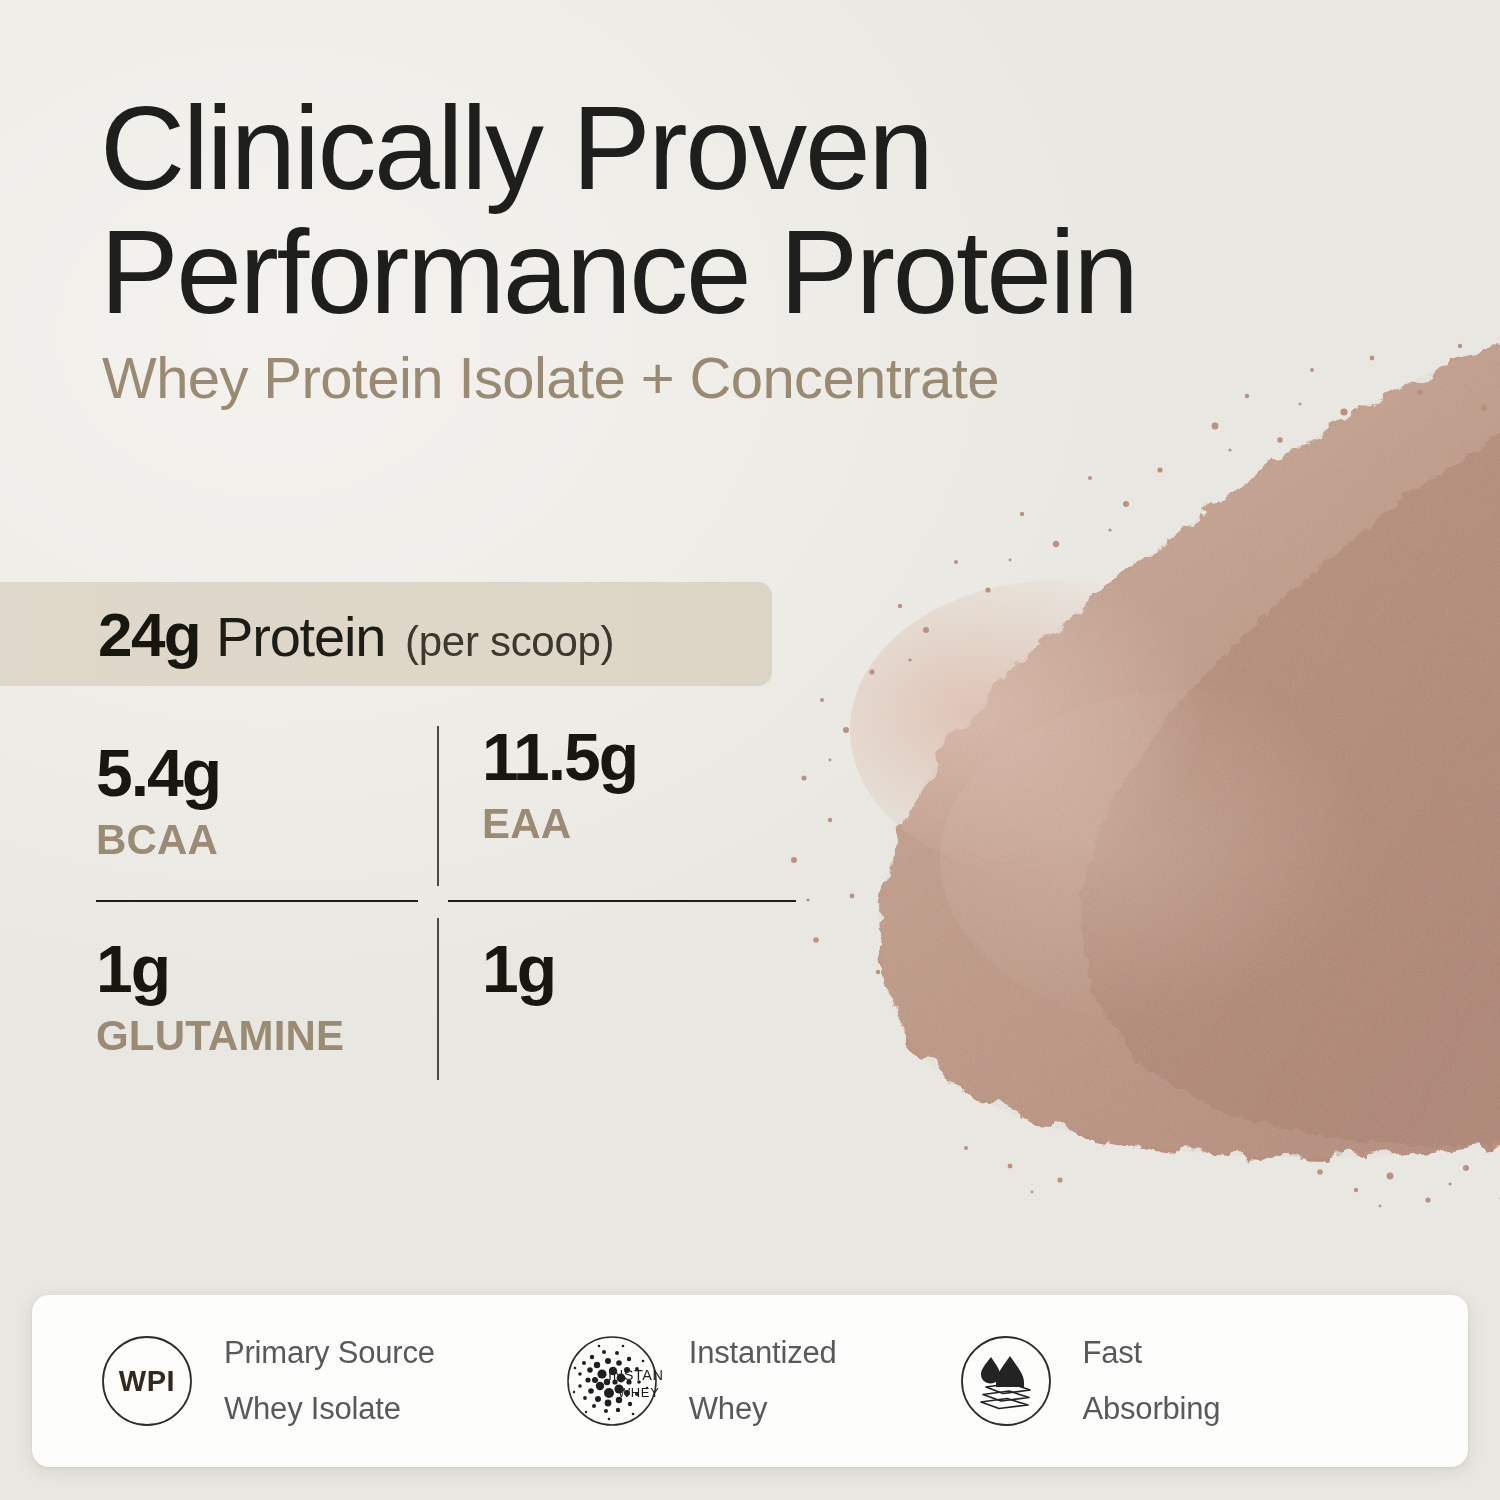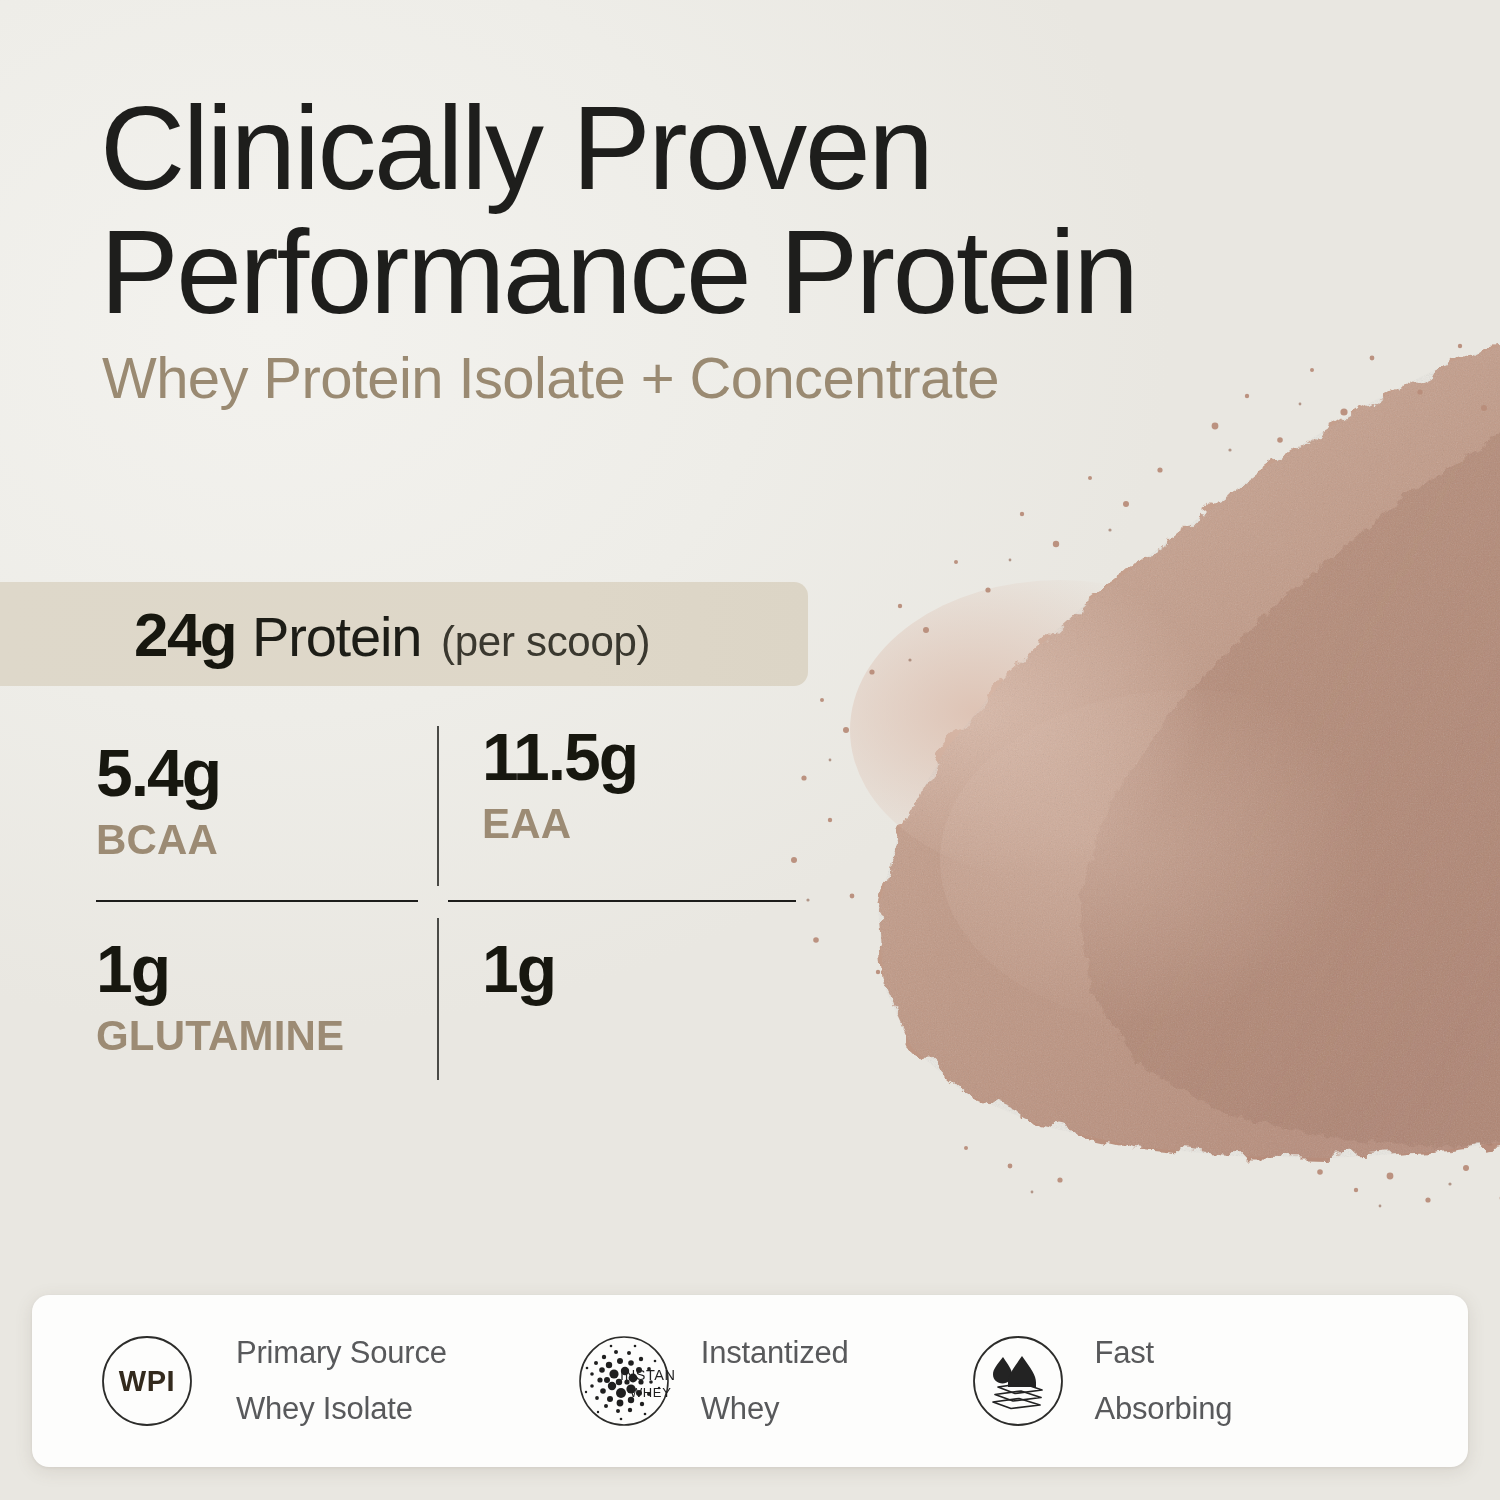--- a/index.html
+++ b/index.html
@@ -33,21 +33,21 @@
     position:absolute;left:102px;top:346px;
     font-size:58px;line-height:64px;font-weight:400;
     letter-spacing:-0.6px;color:#9a8a72;
   }
 
   
   .protein-band{
     position:absolute;left:0;top:582px;width:772px;height:104px;
     background:linear-gradient(90deg,#ded8ca 0%,#ded7c8 72%,#dcd5c6 100%);
     border-radius:0 14px 14px 0;
-    display:flex;align-items:center;padding-left:36px;
+    display:flex;align-items:center;
   }
   .protein-inner{margin-left:98px;display:flex;align-items:baseline;}
   .protein-num{font-size:62px;font-weight:700;color:#17170f;letter-spacing:-1.6px;}
   .protein-word{font-size:56px;font-weight:400;color:#1d1d17;letter-spacing:-1.2px;margin-left:16px;}
   .protein-note{font-size:42px;font-weight:400;color:#3a382f;letter-spacing:-0.3px;margin-left:20px;}
 
   
   .stats{position:absolute;left:96px;top:722px;width:700px;height:360px;}
   .stat-cell{position:absolute;width:330px;}
   .c-tl{left:0;top:16px;}
@@ -73,21 +73,21 @@
   .vrule.bot{top:196px;height:162px;}
 
   
   .badge-card{
     position:absolute;left:32px;top:1295px;width:1436px;height:172px;
     background:#fdfdfc;border-radius:17px;
     box-shadow:0 4px 18px rgba(90,80,65,0.13), 0 1px 3px rgba(90,80,65,0.08);
     display:flex;align-items:center;
   }
   .badge{display:flex;align-items:center;}
-  .b1{margin-left:64px;gap:12px;}
+  .b1{margin-left:64px;}
   .b2{margin-left:126px;}
   .b3{margin-left:118px;}
   .badge-icon{
     width:102px;height:102px;flex:0 0 102px;position:relative;
   }
   .badge-icon svg{display:block;width:102px;height:102px;}
   .badge-text{
     margin-left:26px;font-size:31px;line-height:56px;
     color:#58595b;font-weight:400;letter-spacing:-0.2px;white-space:pre-line;
   }

